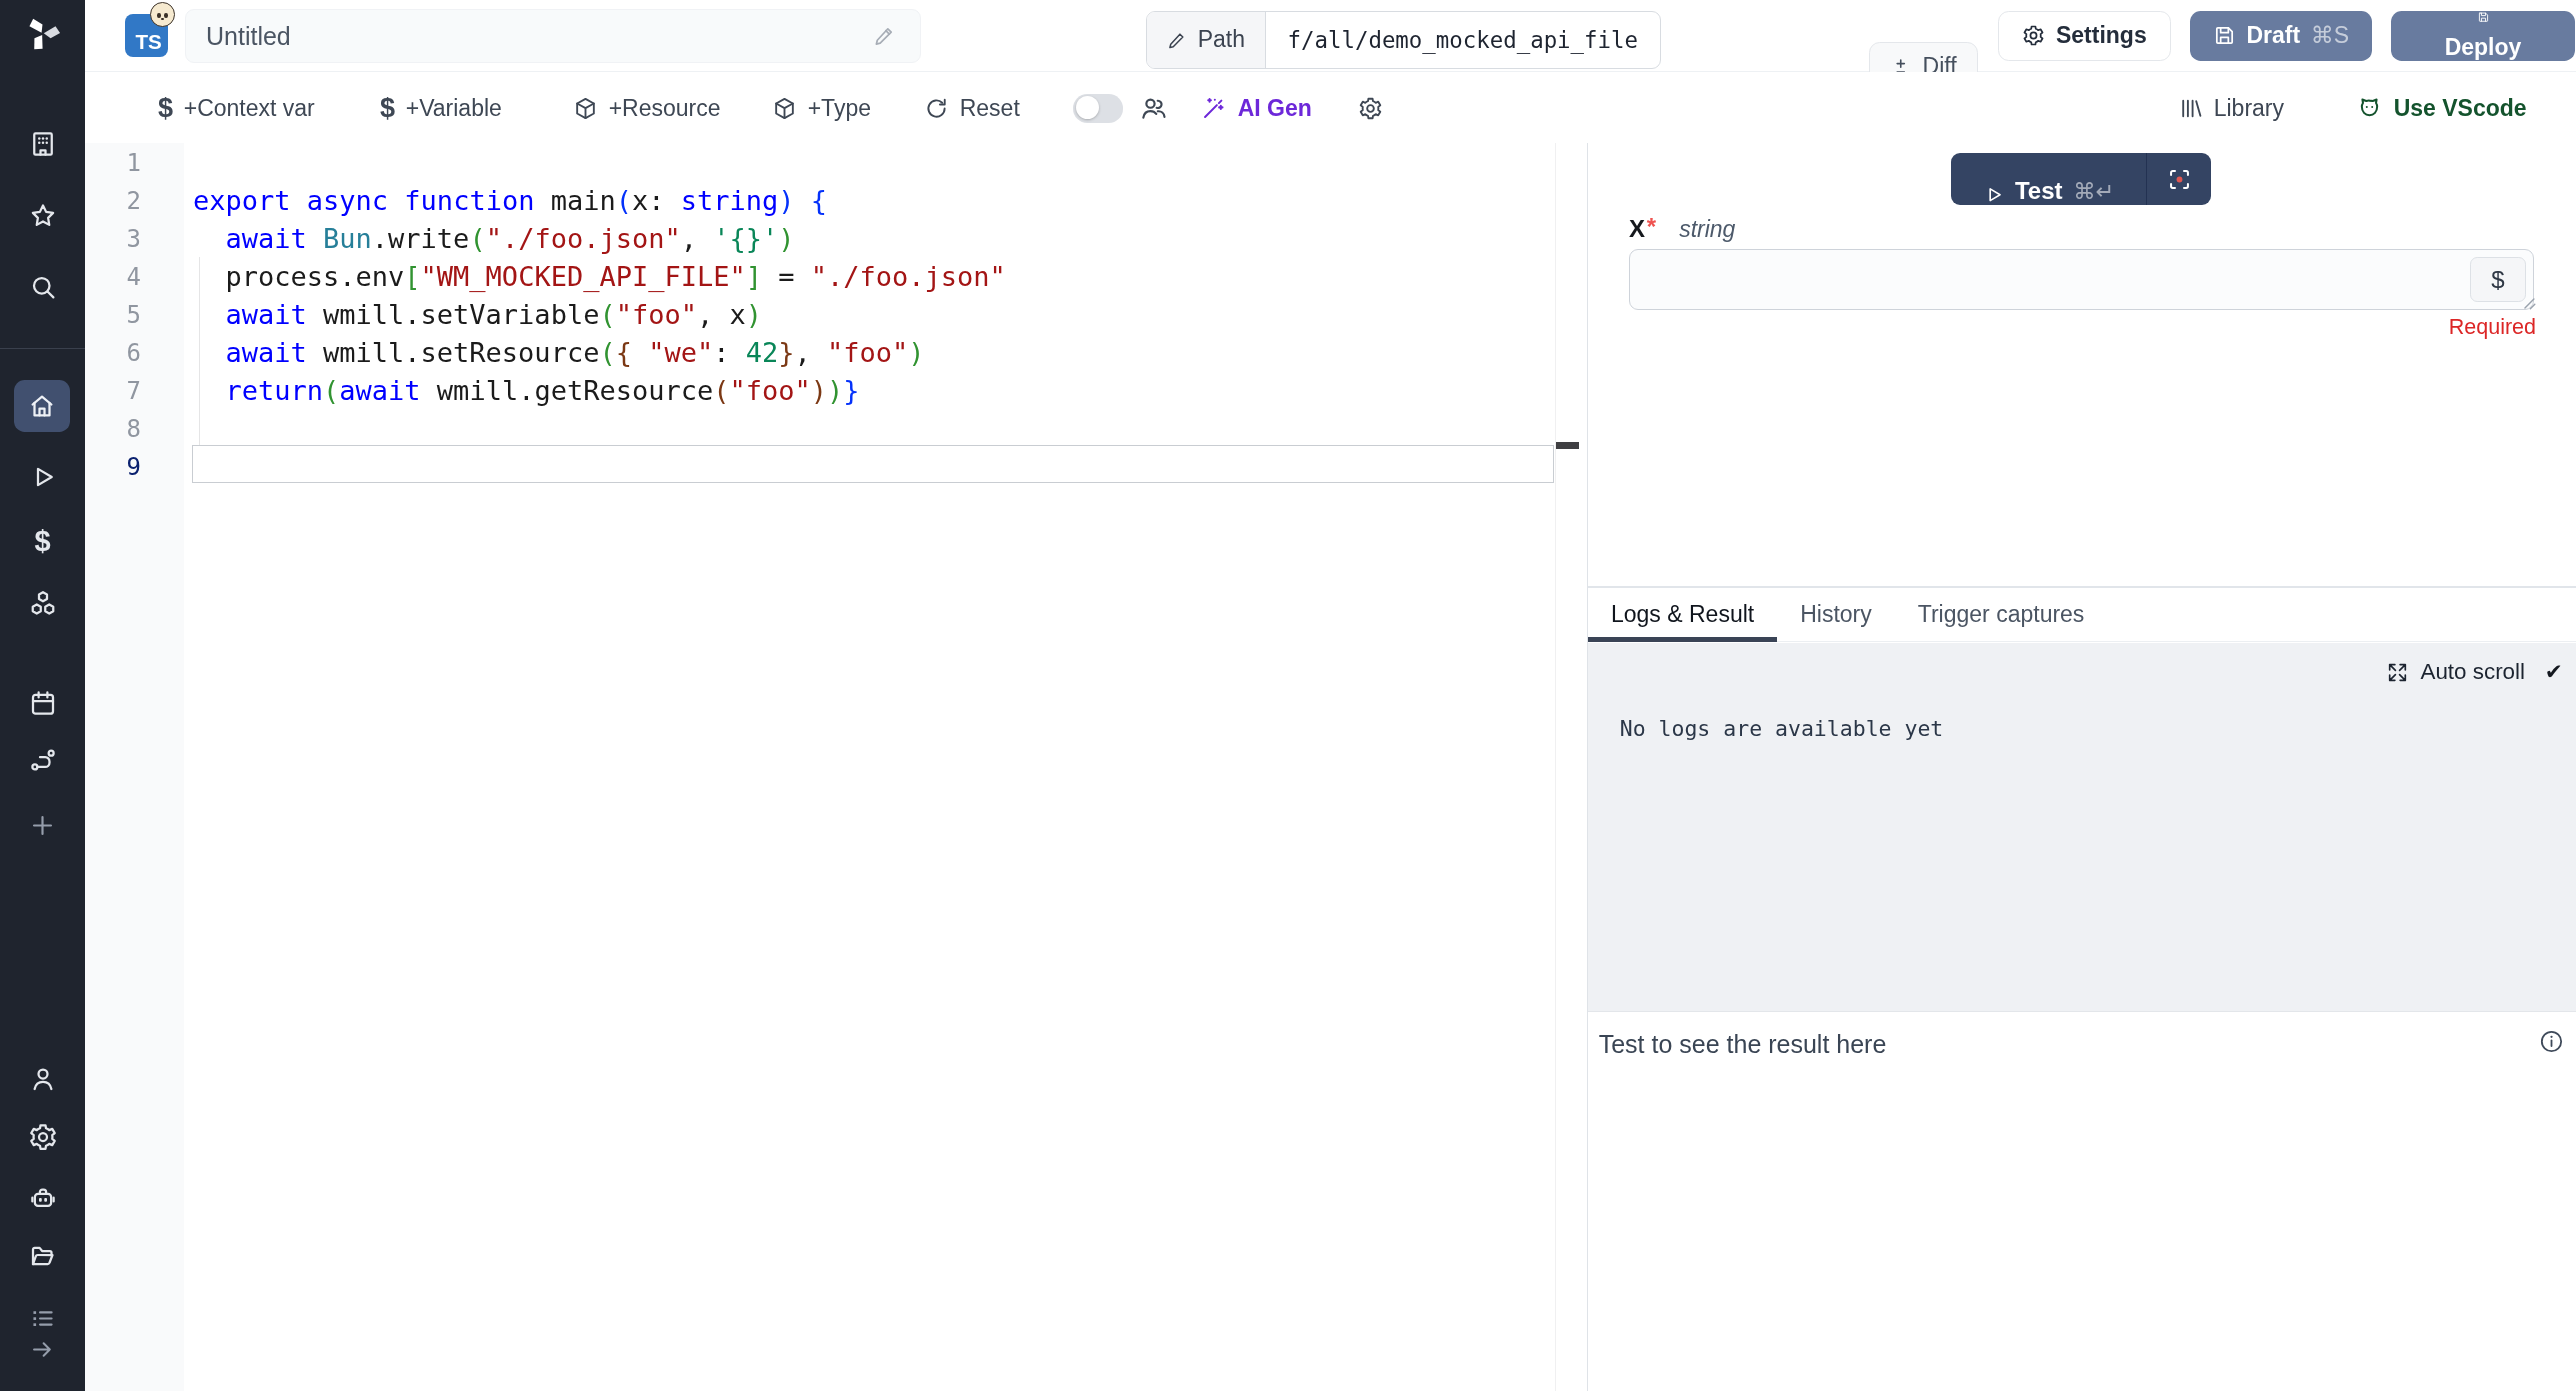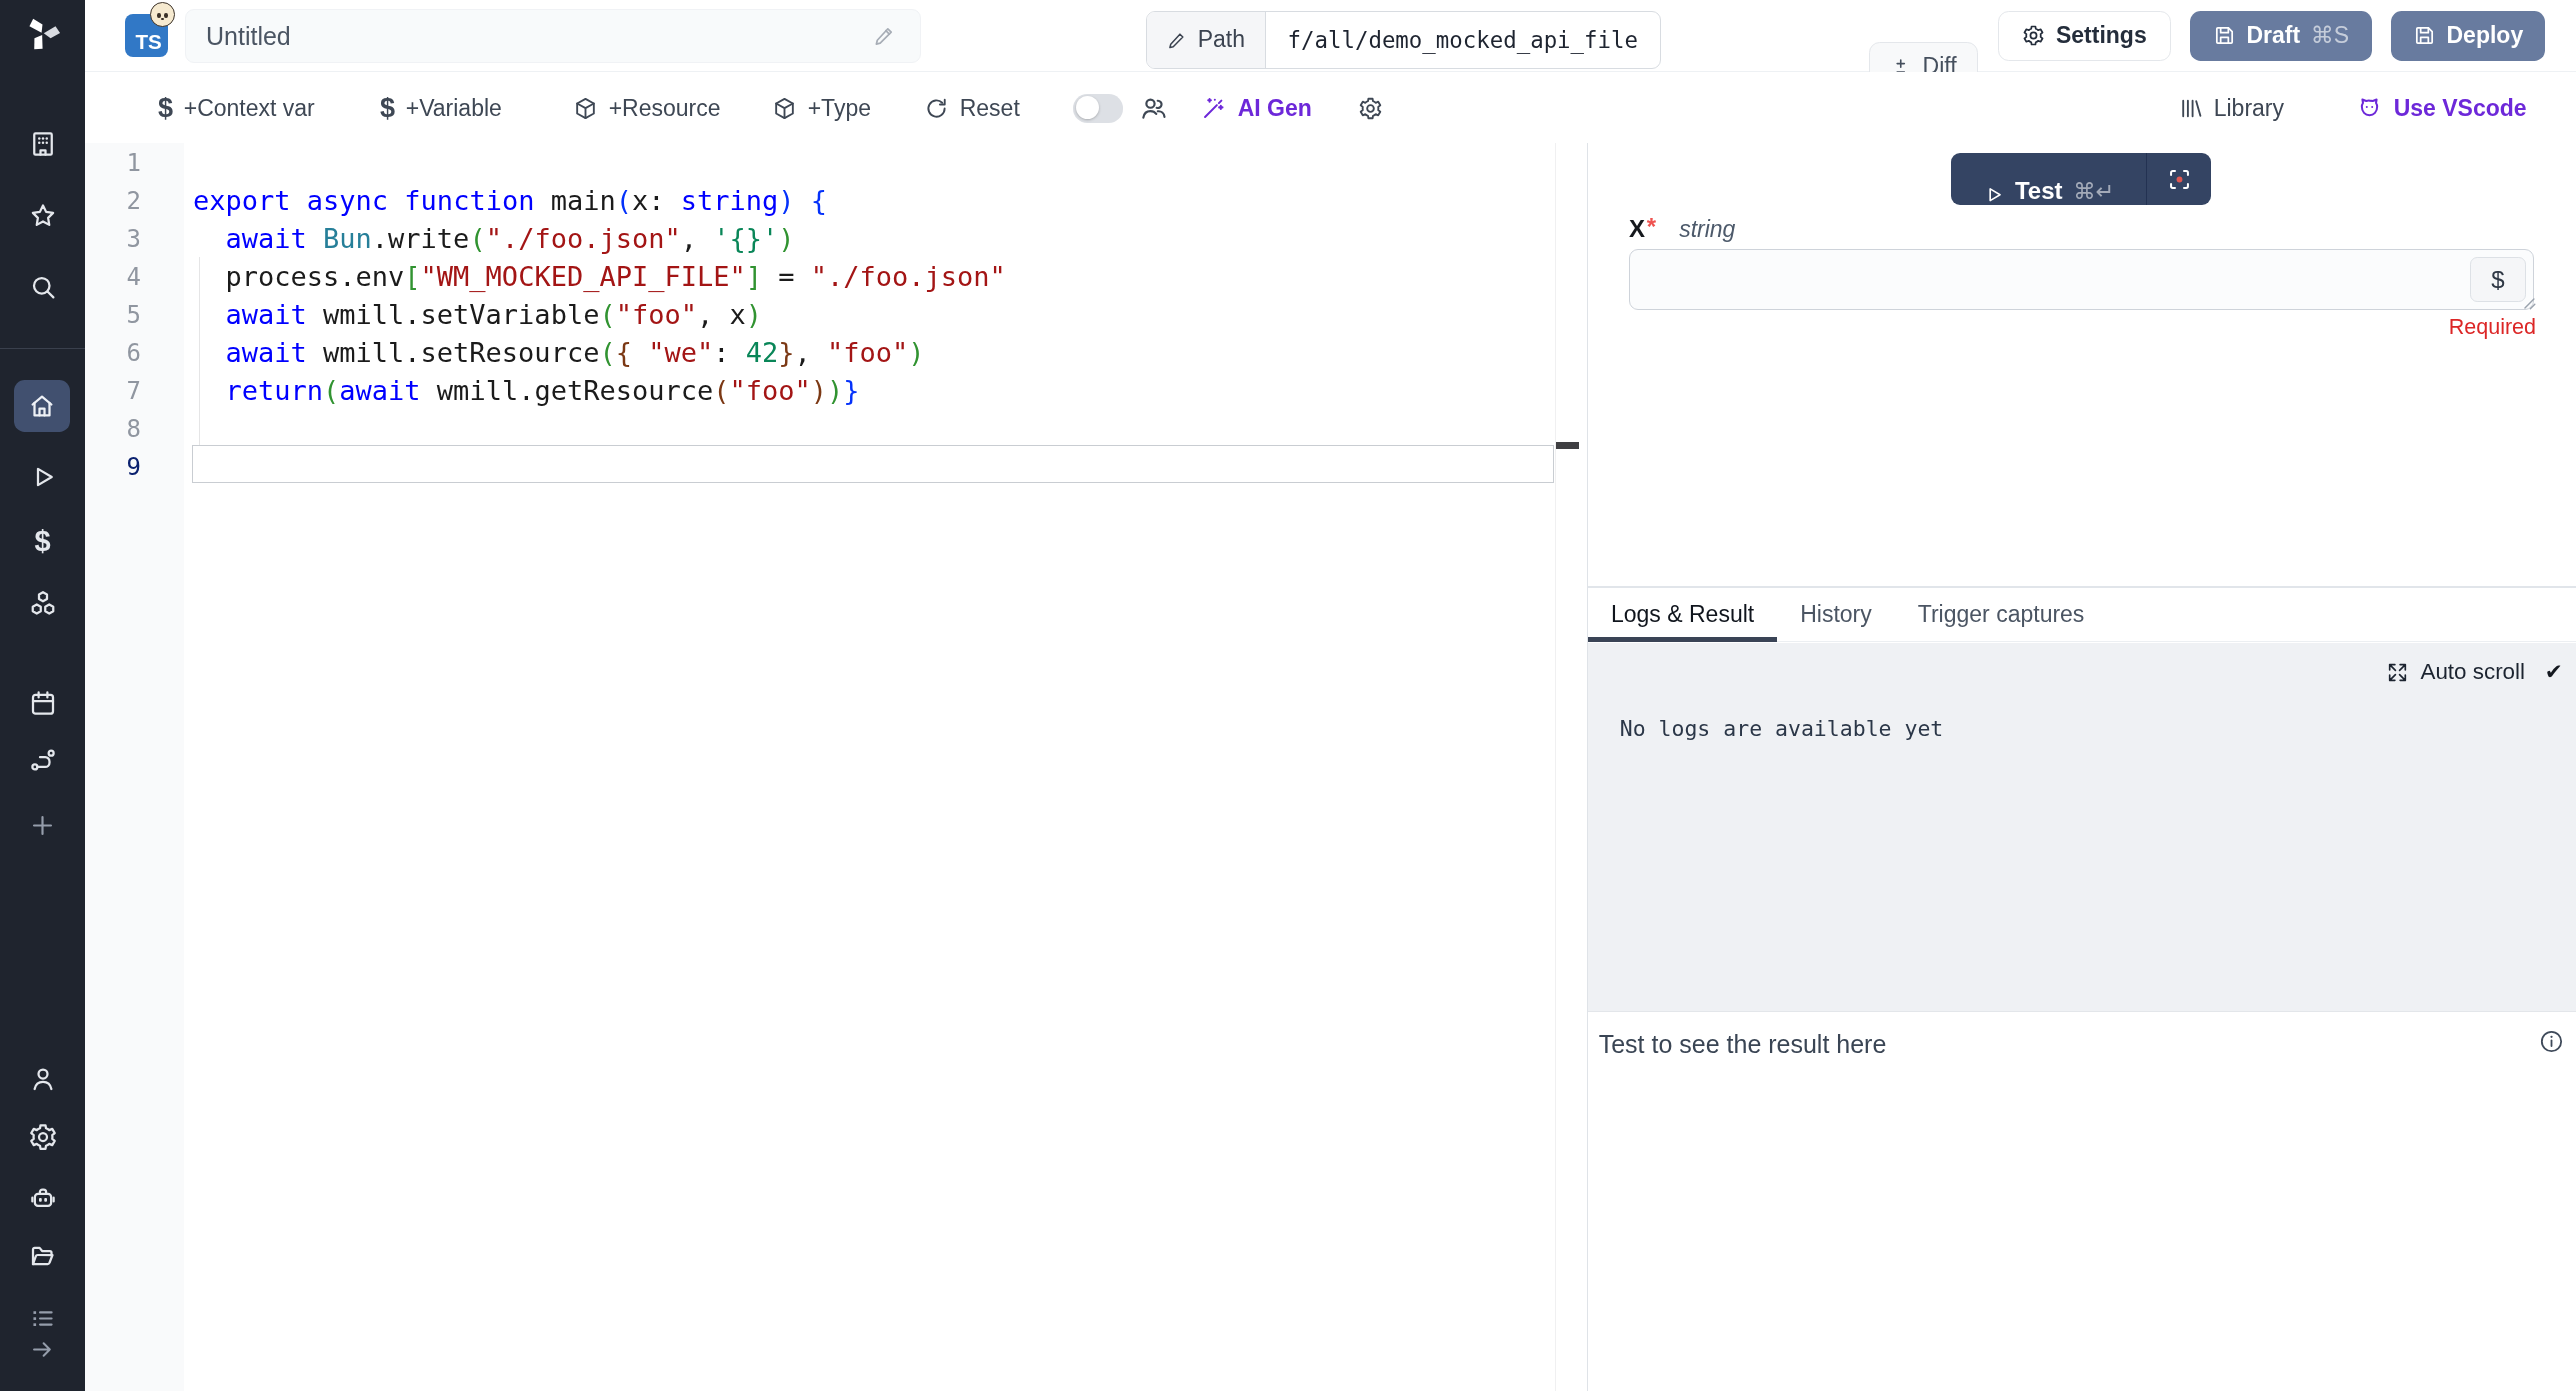--- a/index.html
+++ b/index.html
@@ -36,21 +36,21 @@
   .path-label{display:flex;align-items:center;gap:10.7px;padding:0 20px;background:#f5f6f8;
               border-right:1.3px solid #d8dce1;font-size:23px;color:#3b4350;}
   .path-value{display:flex;align-items:center;padding:0 21.5px;font-family:"DejaVu Sans Mono","Liberation Mono",monospace;
               font-size:22.4px;color:#1e2430;}
   .btn{position:absolute;top:10.7px;height:50px;border-radius:10.7px;display:flex;align-items:center;
        justify-content:center;gap:10.7px;font-size:23px;cursor:pointer;}
   .btn-diff{left:1784px;width:109px;background:#f8f9fa;border:1.3px solid #e4e7eb;color:#454f5d;font-weight:400;margin-top:31px;}
   .btn-settings{left:1913px;width:173px;background:#fff;border:1.3px solid #e4e7eb;color:#242d3b;font-weight:600;}
   .btn-slate{background:#687b9f;color:#fff;font-weight:700;}
   .btn-draft{left:2105px;width:182px;}
-  .btn-deploy{left:2306px;width:154px;}
+  .btn-deploy{left:2306px;width:184px;flex-direction:column;}
   .shortcut-dim{color:rgba(255,255,255,.62);font-weight:500;}
 
   
   .toolbar{position:absolute;left:85px;top:72px;width:2491px;height:72px;background:#fff;border-bottom:0.9px solid #e7eaee;}
   .tbi{position:absolute;top:0;height:72px;display:flex;align-items:center;gap:10.7px;
        color:#3e4754;font-size:23px;cursor:pointer;}
   .tb-dollar{font-size:27px;font-weight:600;color:#3e4754;}
   .green-dot{position:absolute;left:19px;top:99px;width:20px;height:20px;border-radius:50%;background:#85dfa6;}
   .toggle{width:50px;height:29px;border-radius:14.3px;background:#dde0e5;position:relative;}
   .toggle .knob{position:absolute;left:2.7px;top:2.7px;width:23px;height:23px;border-radius:50%;background:#fff;
@@ -357,21 +357,21 @@
           <circle cx="12" cy="12" r="3.2"></circle>
         </svg>
     </div>
     <div class="tbi" style="left:2093px">
       <svg class="st" width="25" height="25" viewBox="0 0 24 24">
           <path d="M5 4.5v15M9.5 4.5v15M14 4.5v15"></path>
           <path d="M17.5 5l4 14"></path>
         </svg>
       <span>Library</span>
     </div>
-    <div class="tbi" style="left:2271px;font-weight:700;color:#6d28d9">
+    <div class="tbi" style="left:2271px;font-weight:700;color:#14532d">
       <svg class="st" width="27" height="27" viewBox="0 0 24 24">
           <path d="M5.2 10.5c0-1.4.4-2.5 1-3.4L5.7 4l3.4 1.3A9 9 0 0112 5c1 0 2 .1 2.9.3L18.3 4l-.5 3.1c.6.9 1 2 1 3.4 0 4.4-2.9 7.4-6.8 7.4s-6.8-3-6.8-7.4z"></path>
           <circle cx="9.6" cy="10.6" r="0.9" fill="currentColor" stroke="none"></circle>
           <circle cx="14.4" cy="10.6" r="0.9" fill="currentColor" stroke="none"></circle>
         </svg>
       <span>Use VScode</span>
     </div>
   </div>
 
   <div class="editor">

